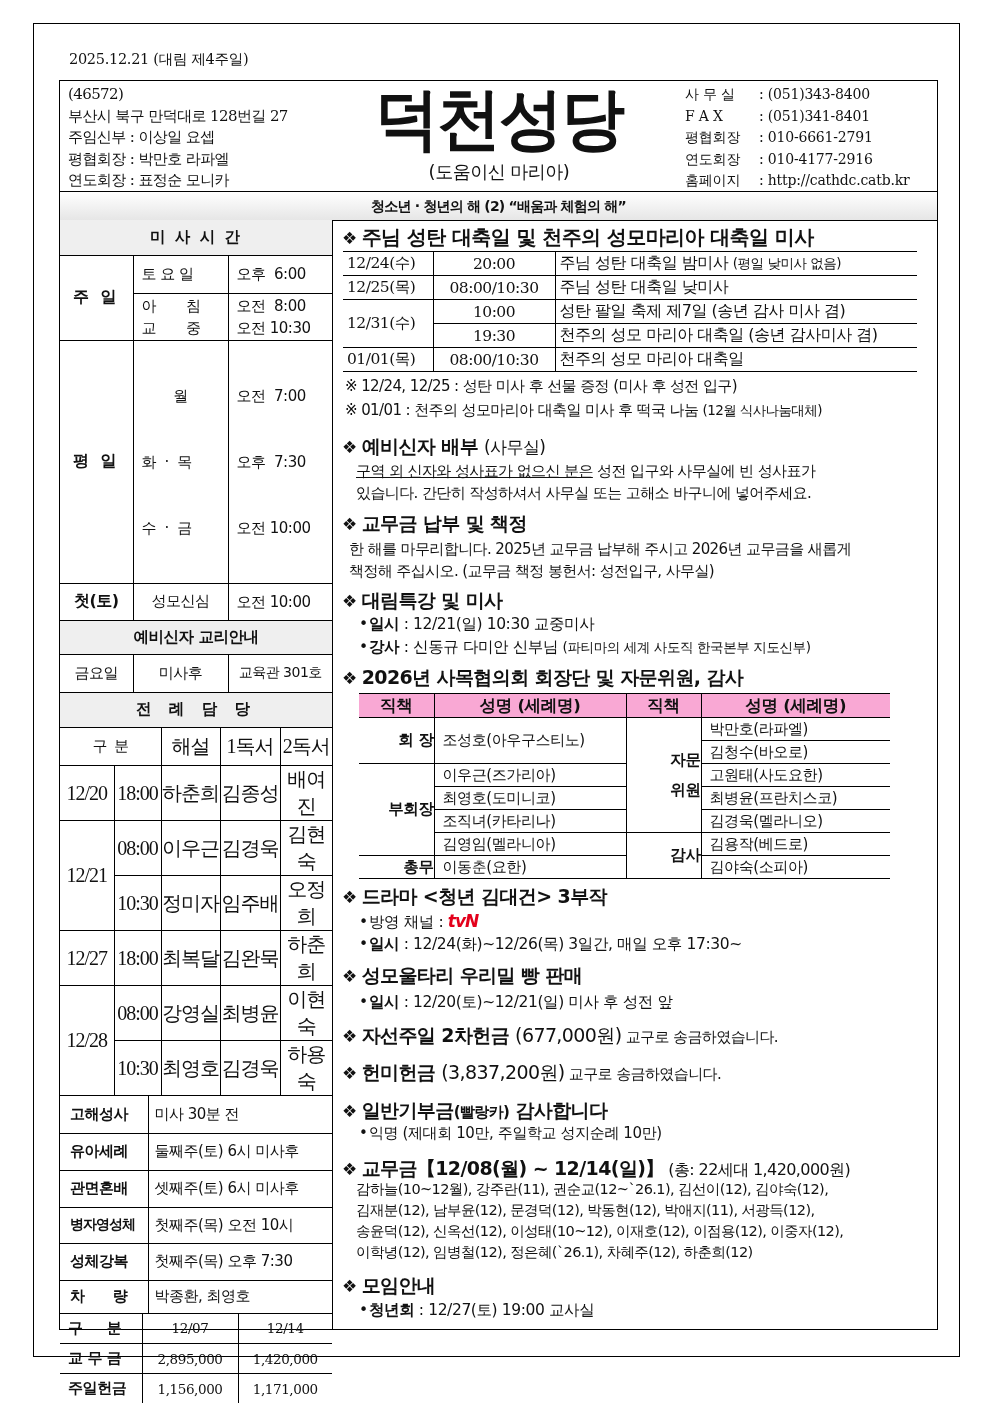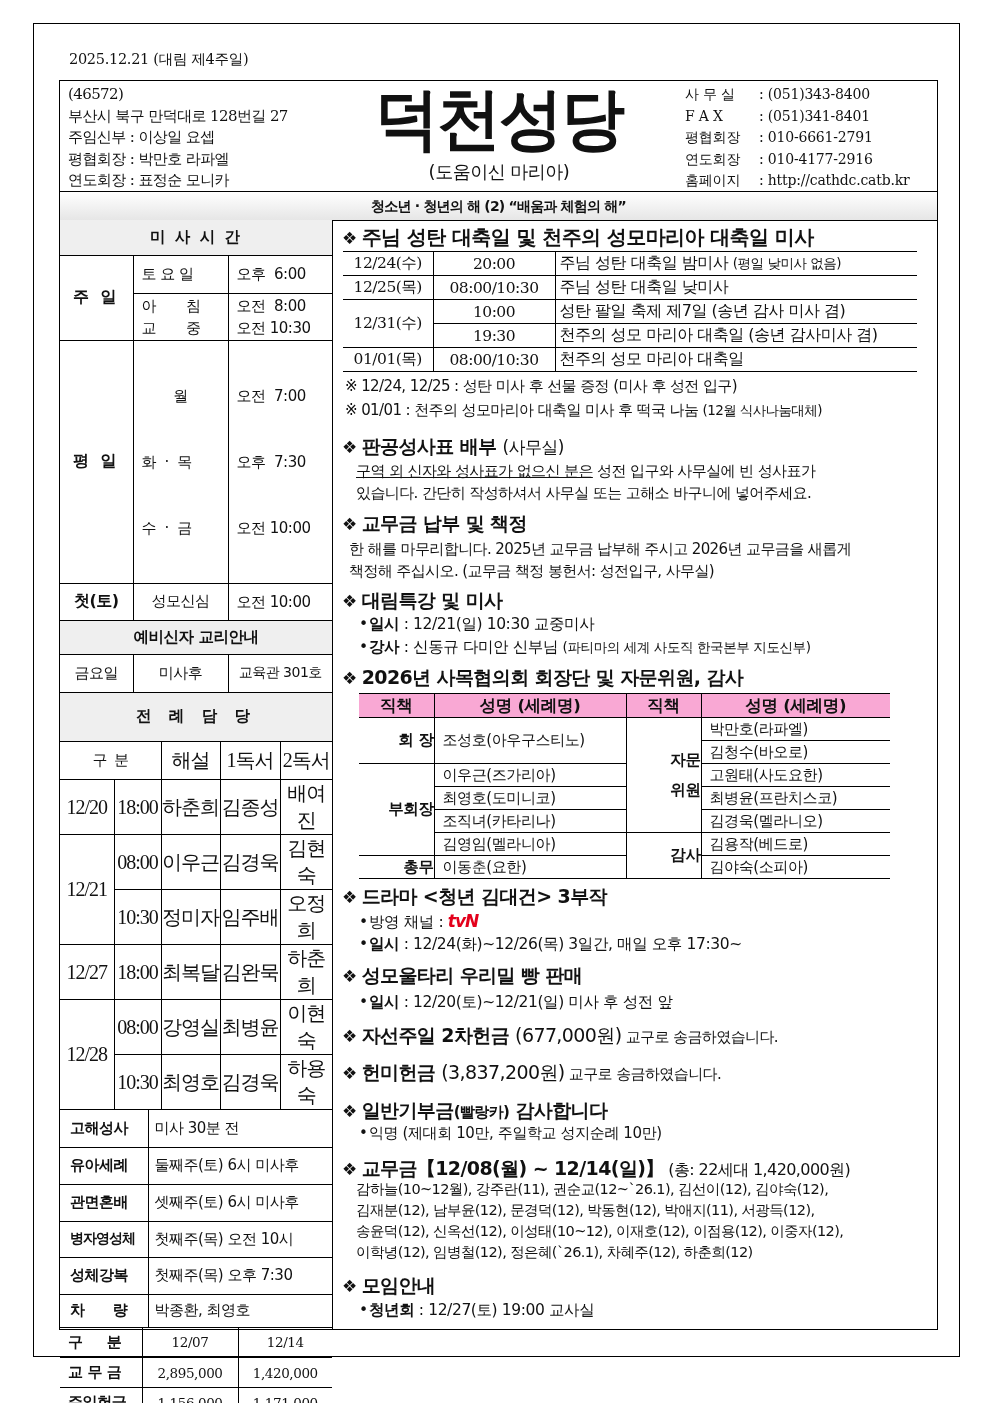--- a/index.html
+++ b/index.html
@@ -44,21 +44,21 @@
   .sec-h .sub { font-weight: normal; font-size: 15px; letter-spacing: -0.6px; }
   .sec-h .sub2 { font-weight: normal; font-size: 17px; }
   .body-t { position: absolute; font-size: 15px; letter-spacing: -0.6px; white-space: nowrap; line-height: 22px; }
   .bul { position: absolute; left: 26px; font-size: 15.5px; letter-spacing: -0.4px; white-space: nowrap; line-height: 22px; }
   .bul .dot { display: inline-block; width: 10px; }
   .bul .small { font-size: 13.5px; }
   .bul b { font-weight: bold; }
 
   .xmas { position: absolute; left: 10px; top: 31px; width: 574px; border-collapse: collapse; border-top: 1.3px solid #000; border-bottom: 1.3px solid #000; }
   .xmas td { border: 1px solid #000; font-size: 16px; letter-spacing: -0.5px; height: 24px; padding: 0 4px; white-space: nowrap; }
-  .xmas td:first-child { border-left: none; text-align: center; width: 90px; }
+  .xmas td:first-child { border-left: none; width: 90px; }
   .xmas td:last-child { border-right: none; }
   .xmas td.tm { text-align: center; width: 122px; font-family: "DejaVu Serif", serif; font-size: 15.5px; }
   .xmas td.dt { font-family: "DejaVu Serif", serif; font-size: 15.5px; }
   .xmas td.dotb { border-bottom: 1px dotted #000; }
   .xmas .small { font-size: 13.5px; }
   .note { position: absolute; left: 12px; font-size: 15px; letter-spacing: -0.6px; white-space: nowrap; }
   .note .small { font-size: 13.5px; }
 
   .council { position: absolute; left: 26px; top: 473px; width: 531px; border-collapse: collapse; border-bottom: 1.3px solid #000; }
   .council th { background: #f9a8d4; font-size: 16.5px; font-weight: bold; height: 24px; border: 1px solid #000; border-top: 1.3px solid #000; letter-spacing: -0.3px; }
@@ -150,21 +150,21 @@
 
   <table class="ltable lit">
     <colgroup>
         <col style="width:54px">
         <col style="width:47px">
         <col style="width:59px">
         <col style="width:60px">
         <col>
       </colgroup>
     <tbody>
-        <tr style="height:49px">
+        <tr style="height:35px">
           <td class="hdr" colspan="5" style="letter-spacing:6px">전 례 담 당</td>
         </tr>
     <tr style="height:38px">
       <td colspan="2" style="font-family:'DejaVu Sans',sans-serif;font-size:15px;white-space:pre">구  분</td>
       <td>해설</td>
       <td>1독서</td>
       <td>2독서</td>
     </tr>
     <tr style="height:31px">
       <td>12/20</td>
@@ -320,21 +320,21 @@
       <td class="dt">01/01(목)</td>
       <td class="tm">08:00/10:30</td>
       <td>천주의 성모 마리아 대축일</td>
     </tr>
   </tbody>
     </table>
   <div class="note" style="top:157px">※ 12/24, 12/25 : 성탄 미사 후 선물 증정 (미사 후 성전 입구)</div>
   <div class="note" style="top:181px"><span>※ 01/01 : 천주의 성모마리아 대축일 미사 후 떡국 나눔 </span><span class="small">(12월 식사나눔대체)</span></div>
 
   <div class="sec-h" style="top:214px">
-    <span class="dia">❖</span><span>판공성사표 배부 </span><span class="sub2">(사무실)</span>
+    <span class="dia">❖</span><span>예비신자 배부 </span><span class="sub2">(사무실)</span>
   </div>
   <div class="body-t" style="left:23px;top:240px"><span class="u">구역 외 신자와 성사표가 없으신 분은</span><span> 성전 입구와 사무실에 빈 성사표가</span></div>
   <div class="body-t" style="left:23px;top:262px">있습니다. 간단히 작성하셔서 사무실 또는 고해소 바구니에 넣어주세요.</div>
 
   <div class="sec-h" style="top:291px">
     <span class="dia">❖</span><span>교무금 납부 및 책정</span>
   </div>
   <div class="body-t" style="left:16px;top:318px">한 해를 마무리합니다. 2025년 교무금 납부해 주시고 2026년 교무금을 새롭게</div>
   <div class="body-t" style="left:16px;top:340px">책정해 주십시오. (교무금 책정 봉헌서: 성전입구, 사무실)</div>
 

